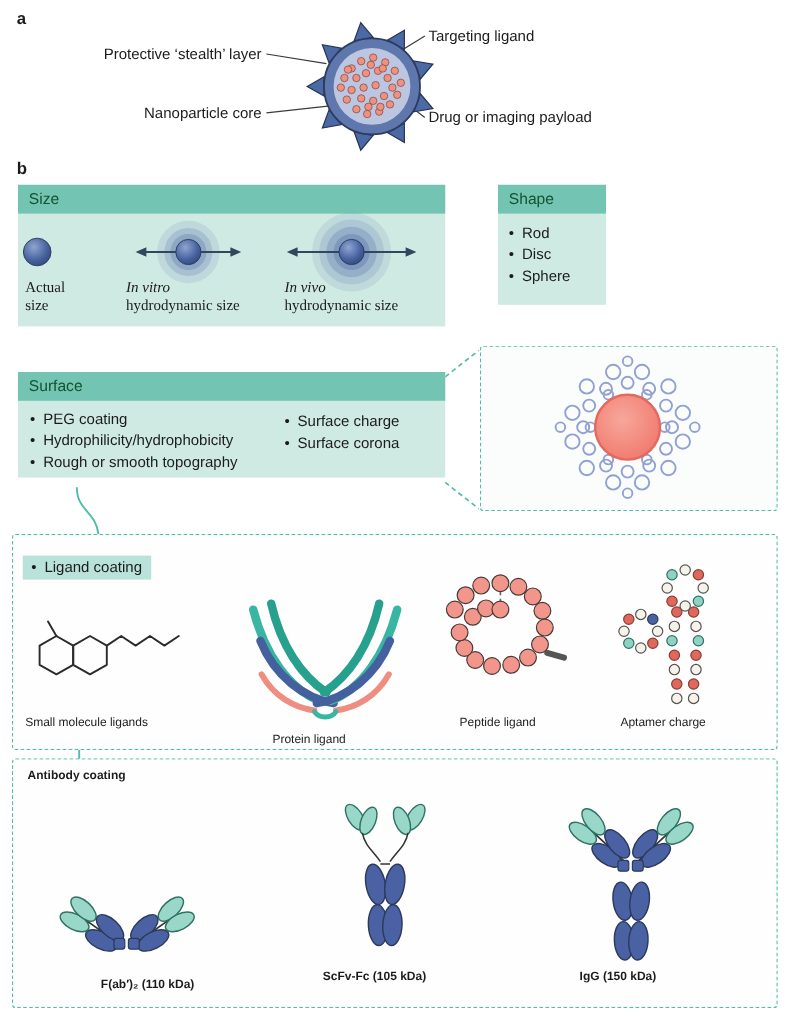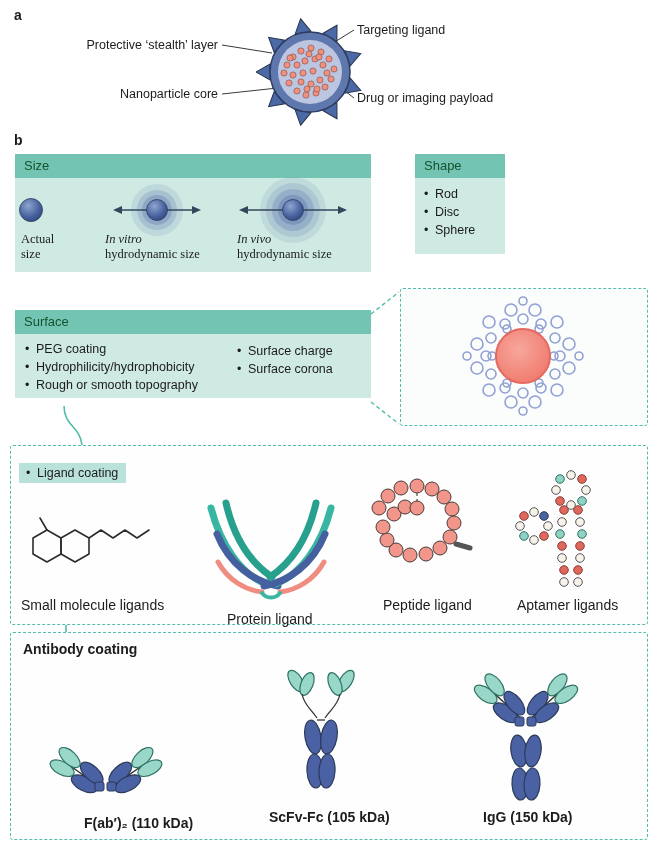--- a/index.html
+++ b/index.html
@@ -11,21 +11,21 @@
   .box{background:#cfe9e3;}
   .box-header{background:#74c4b4;height:24px;line-height:24px;padding:0 9px;
               font-weight:normal;font-size:13px;color:#14532d;}
   .bullet{font-size:12.5px;line-height:18px;padding-left:11px;position:relative;}
   .bullet::before{content:"\2022";position:absolute;left:0;}
   .cap{font-size:12.5px;line-height:15px;font-family:Liberation Serif, serif;}
   .cap em{display:block;font-style:italic;}
   .dashed-box{border:1.6px dashed #53bcaa;border-radius:3px;background:#fdfefd;box-sizing:border-box;}
   .chip{background:#b9e2da;font-size:12.5px;line-height:16px;padding:2px 8px 2px 18px;position:relative;display:inline-block;}
   .chip::before{content:"\2022";position:absolute;left:7px;}
-  .fig-caption{font-size:14px;white-space:nowrap;}
+  .fig-caption{font-size:10px;white-space:nowrap;}
   svg{display:block;}
   .overlay{pointer-events:none;}
 </style>
 </head>
 <body>
 
 <div class="page">
 
   <svg class="abs overlay" style="left:0;top:0;" width="661" height="850" viewBox="0 0 661 850" xmlns="http://www.w3.org/2000/svg">
     <line x1="371" y1="314" x2="399" y2="292" stroke="#53bcaa" stroke-width="1.4" stroke-dasharray="4 3"></line>
@@ -300,21 +300,21 @@
         <circle cx="509" cy="80" r="4.3" fill="#f7f2ea" stroke="#555"></circle>
           <circle cx="513" cy="70" r="4.3" fill="#df685d" stroke="#8a3d36"></circle>
         <circle cx="523" cy="66" r="4.3" fill="#f7f2ea" stroke="#555"></circle>
           <circle cx="533" cy="70" r="4.3" fill="#4a62a3" stroke="#2c3a5c"></circle>
       </g>
     </svg>
 
     <div class="abs fig-caption" style="left:10px;top:151px;">Small molecule ligands</div>
     <div class="abs fig-caption" style="left:216px;top:151px;margin-top:14px;">Protein ligand</div>
     <div class="abs fig-caption" style="left:372px;top:151px;">Peptide ligand</div>
-    <div class="abs fig-caption" style="left:506px;top:151px;">Aptamer ligands</div>
+    <div class="abs fig-caption" style="left:506px;top:151px;">Aptamer charge</div>
   </div>
 
   <div class="abs dashed-box" style="left:10px;top:632px;width:638px;height:208px;font-weight:bold;">
     <div class="abs fig-caption" style="left:12px;top:8px;">Antibody coating</div>
 
     <svg class="abs overlay" style="left:0;top:0;" width="635" height="205" viewBox="0 0 635 205" xmlns="http://www.w3.org/2000/svg" xmlns:xlink="http://www.w3.org/1999/xlink">
       <defs>
         <g id="fabArm">
           <line x1="0" y1="-8" x2="0" y2="-44" stroke="#333" stroke-width="1.4"></line>
           <ellipse cx="-6.5" cy="-22" rx="7" ry="14" fill="#4a62a3" stroke="#2c3a5c" stroke-width="1.2" transform="rotate(-8 -6.5 -22)"></ellipse>

